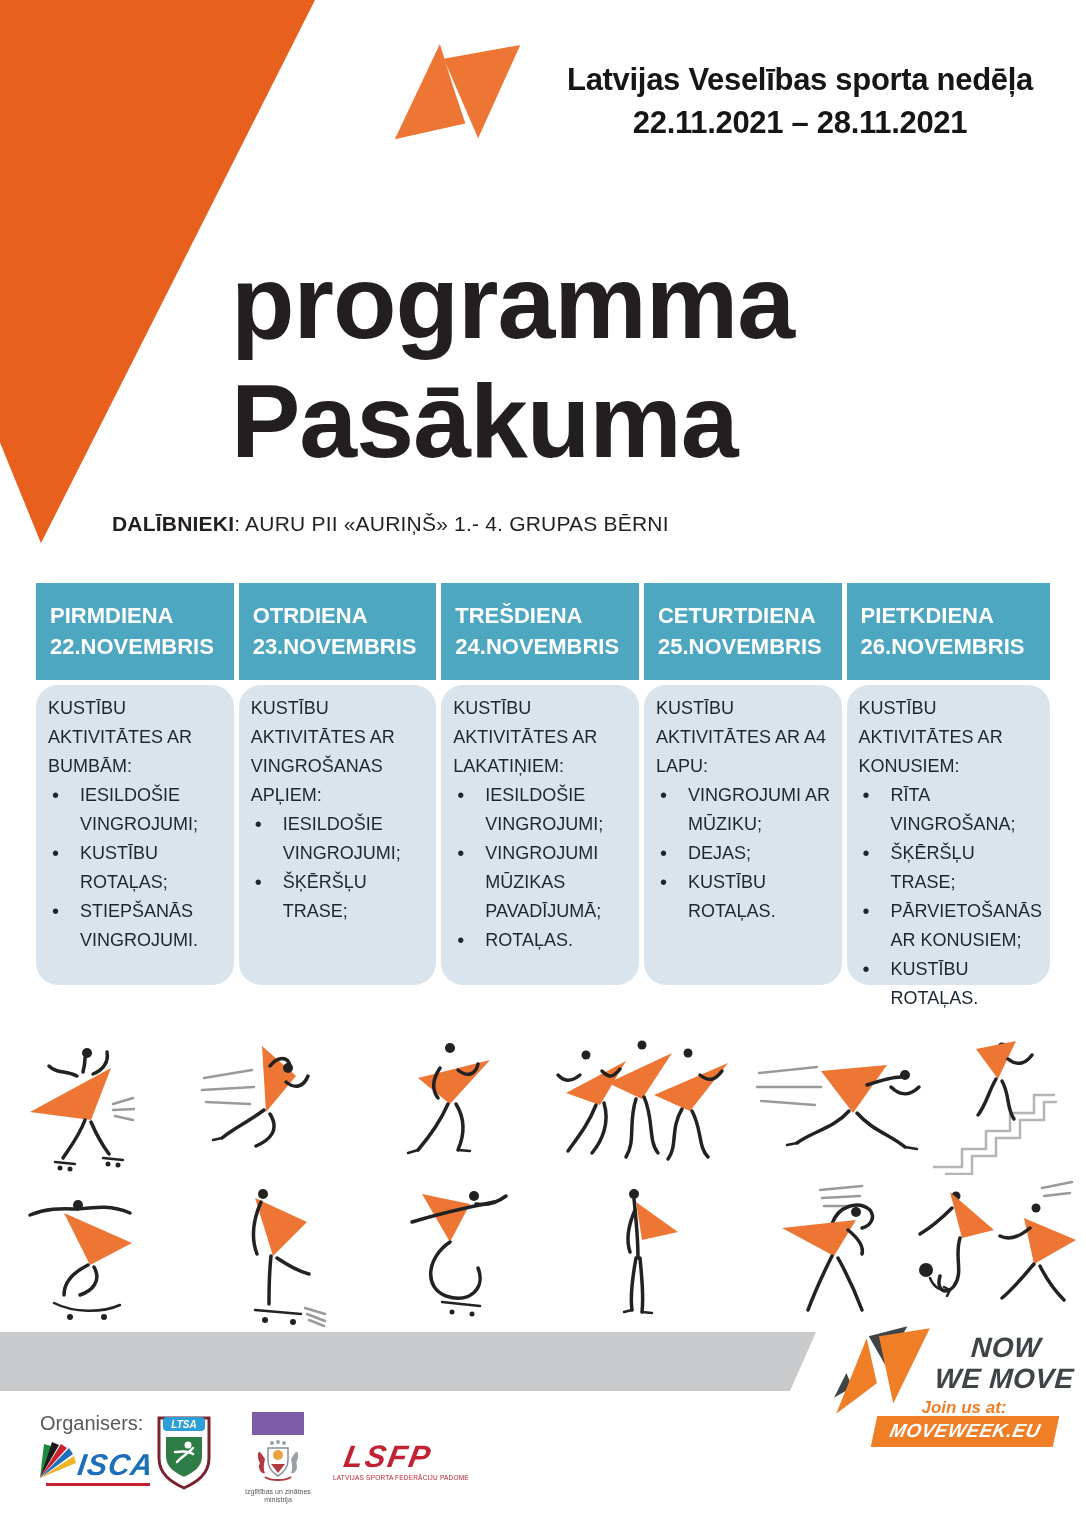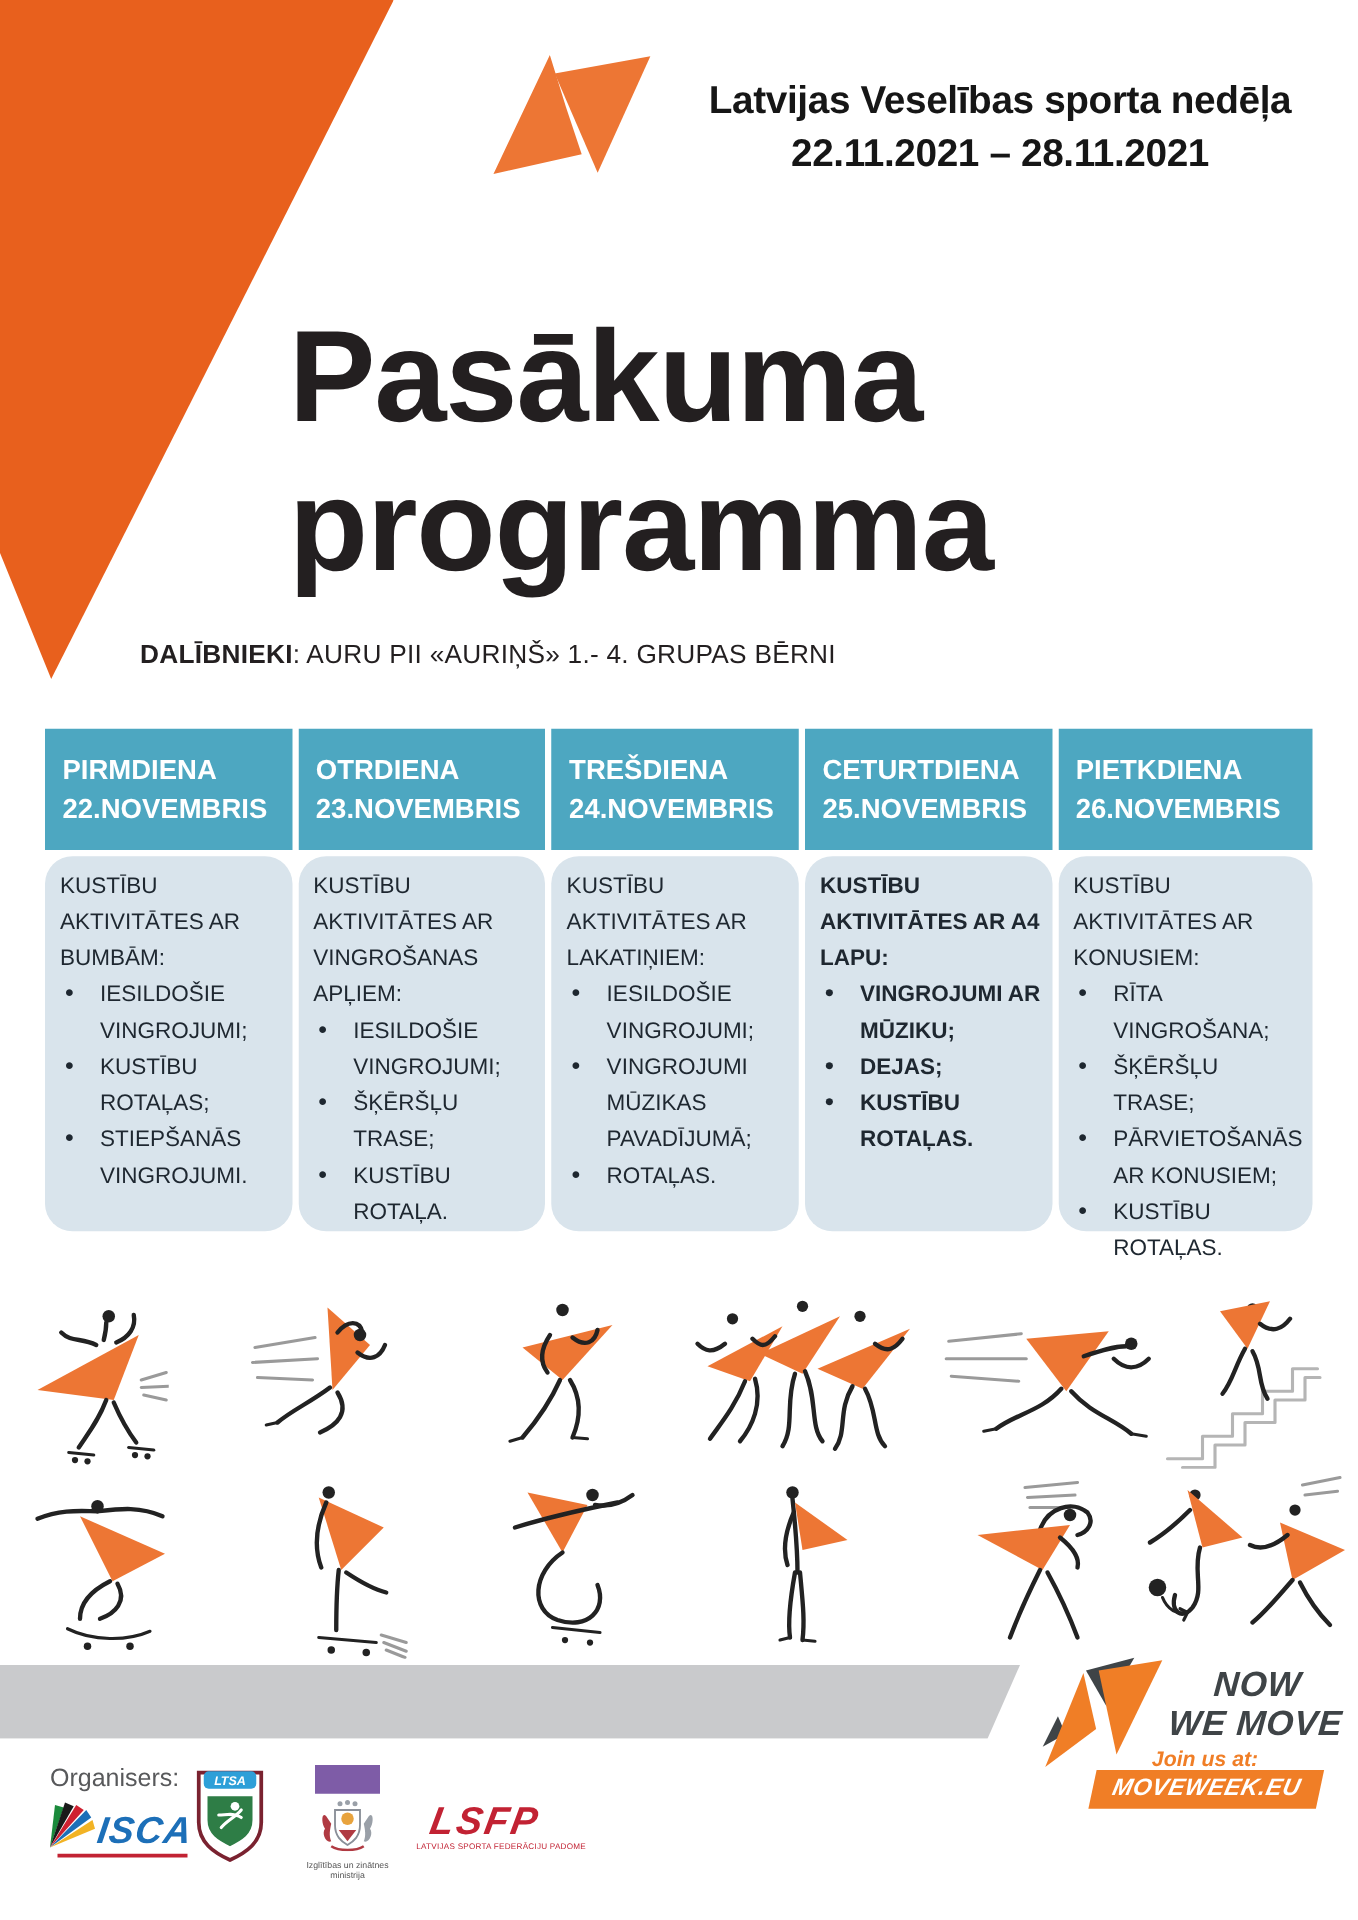--- a/index.html
+++ b/index.html
@@ -84,22 +84,22 @@
     <polygon points="58,16 71,58 84,97 12,113" fill="#ED7634"></polygon>
     <polygon points="140,17 62,31 97,112" fill="#ED7634"></polygon>
   </svg>
 
   <div class="header-text">
     <div>Latvijas Veselības sporta nedēļa</div>
     <div>22.11.2021 – 28.11.2021</div>
   </div>
 
   <h1 class="main-title">
+    <span>programma</span>
     <span>Pasākuma</span>
-    <span>programma</span>
   </h1>
 
   <div class="participants">
     <span class="lbl">DALĪBNIEKI</span><span>: AURU PII «AURIŅŠ» 1.- 4. GRUPAS BĒRNI</span>
   </div>
 
   <div class="schedule">
     <div class="cell-head" style="grid-column:1;grid-row:1;">
       <div>PIRMDIENA</div>
       <div>22.NOVEMBRIS</div>
@@ -127,32 +127,31 @@
         <li>IESILDOŠIE VINGROJUMI;</li>
         <li>KUSTĪBU ROTAĻAS;</li>
         <li>STIEPŠANĀS VINGROJUMI.</li>
       </ul>
     </div>
     <div class="cell-body" style="grid-column:2;grid-row:2;">
       <div>KUSTĪBU AKTIVITĀTES AR VINGROŠANAS APĻIEM:</div>
       <ul>
         <li>IESILDOŠIE VINGROJUMI;</li>
         <li>ŠĶĒRŠĻU TRASE;</li>
-        <li>KUSTĪBU ROTAĻA.</li>
       </ul>
     </div>
     <div class="cell-body" style="grid-column:3;grid-row:2;">
       <div>KUSTĪBU AKTIVITĀTES AR LAKATIŅIEM:</div>
       <ul>
         <li>IESILDOŠIE VINGROJUMI;</li>
         <li>VINGROJUMI MŪZIKAS PAVADĪJUMĀ;</li>
         <li>ROTAĻAS.</li>
       </ul>
     </div>
-    <div class="cell-body" style="grid-column:4;grid-row:2;font-weight:bold;">
+    <div class="cell-body" style="grid-column:4;grid-row:2;">
       <div>KUSTĪBU AKTIVITĀTES AR A4 LAPU:</div>
       <ul>
         <li>VINGROJUMI AR MŪZIKU;</li>
         <li>DEJAS;</li>
         <li>KUSTĪBU ROTAĻAS.</li>
       </ul>
     </div>
     <div class="cell-body" style="grid-column:5;grid-row:2;">
       <div>KUSTĪBU AKTIVITĀTES AR KONUSIEM:</div>
       <ul>

